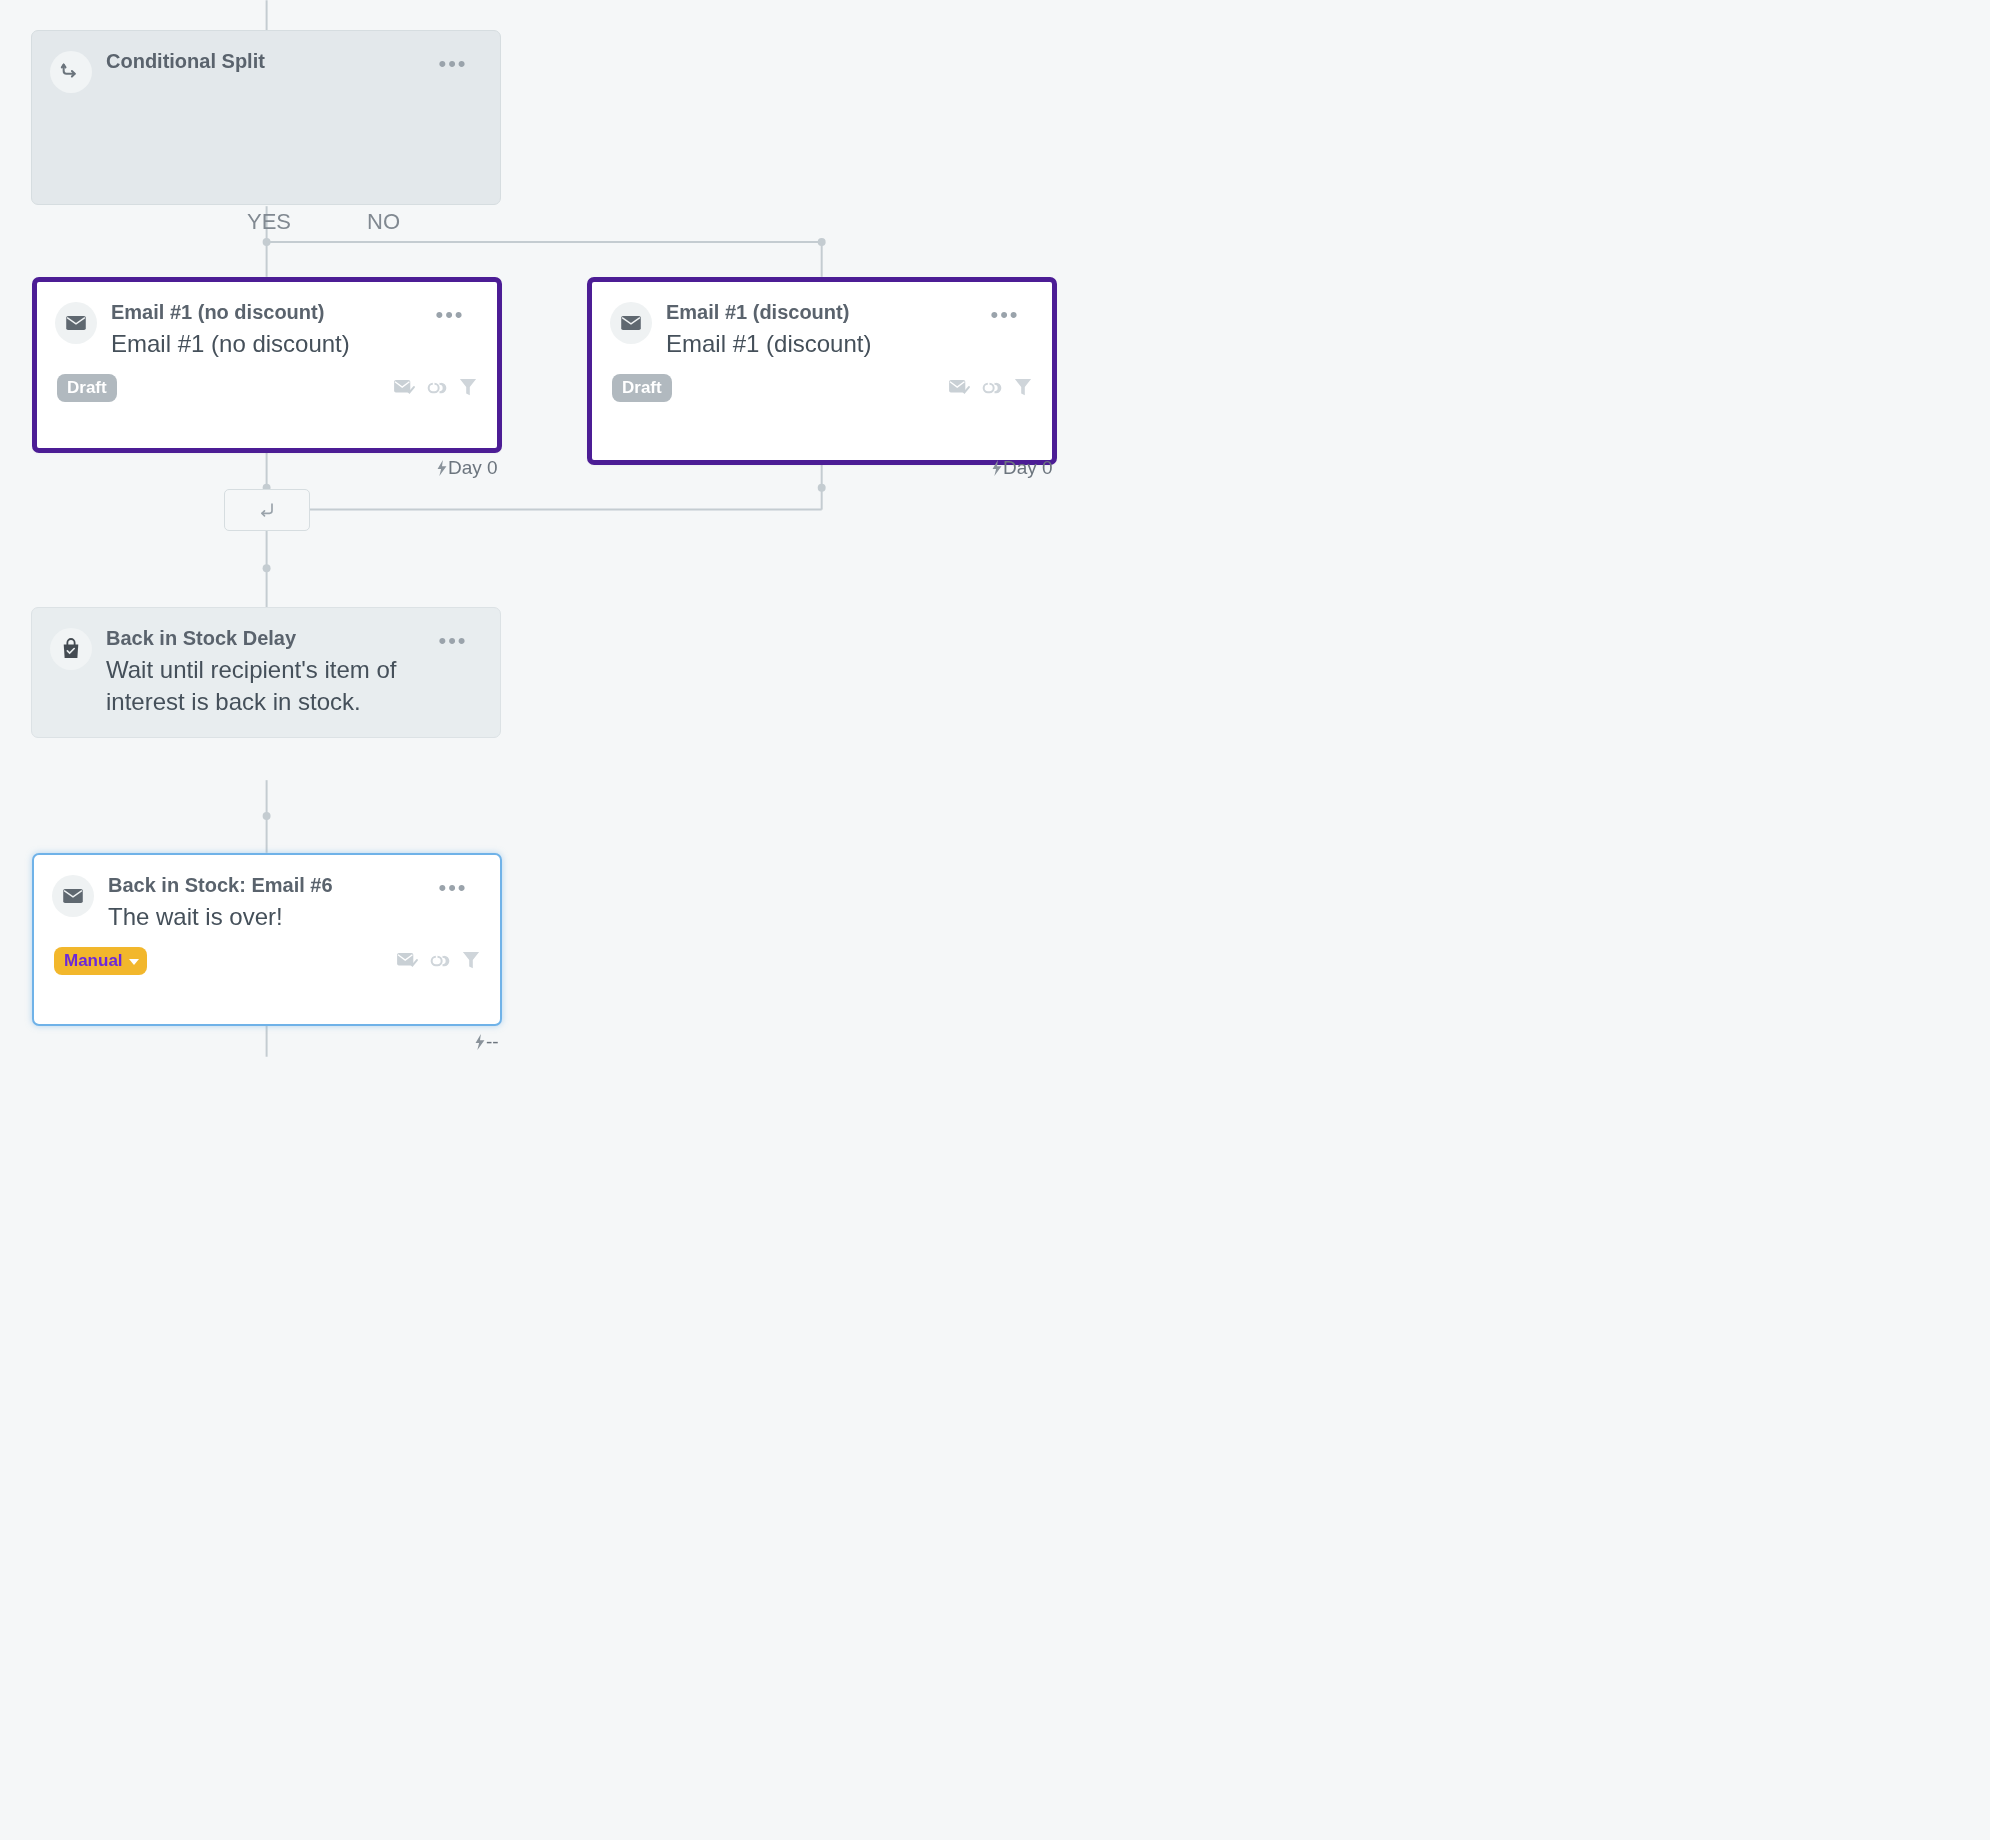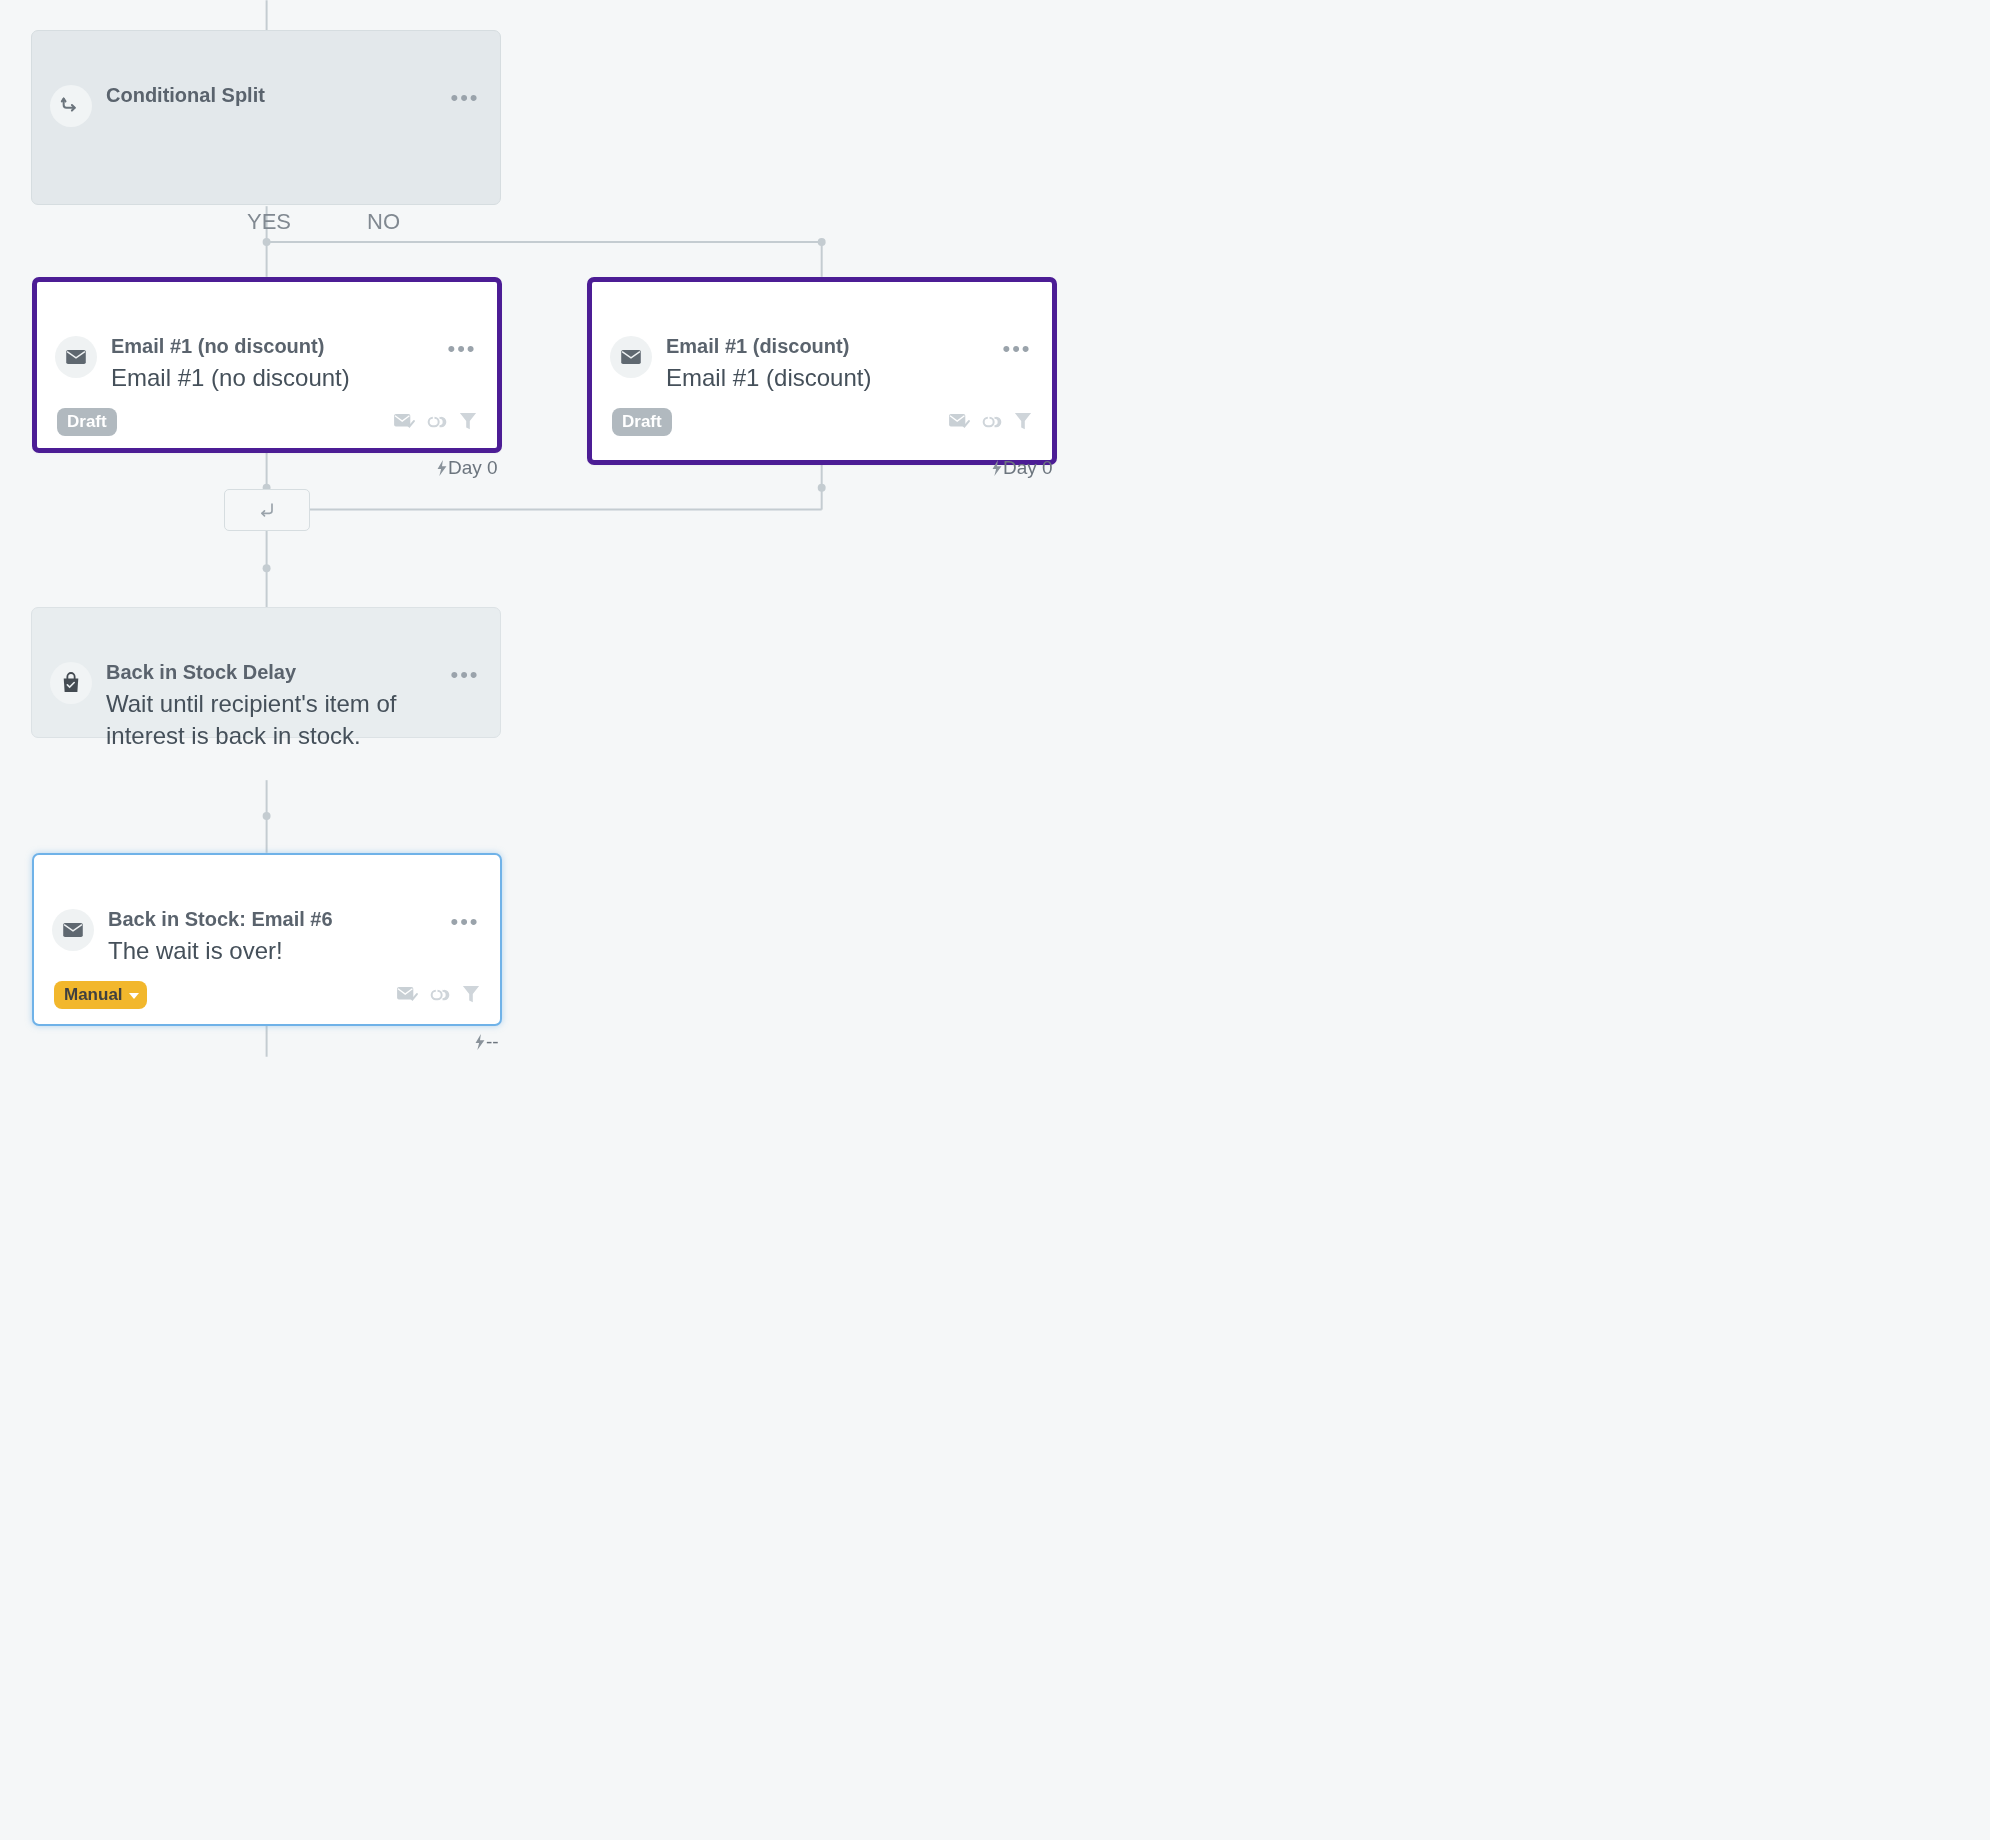--- a/index.html
+++ b/index.html
@@ -33,22 +33,21 @@
     border: 5px solid #4c1d95;
     box-shadow: 0 1px 2px rgba(0,0,0,0.03);
   }
   .card-selected {
     border: 2px solid #6fb2e8;
     box-shadow: 0 0 6px rgba(111,178,232,0.5);
   }
   .card-head {
     display: flex;
     align-items: flex-start;
-    padding: 18px 20px 14px 18px;
-    margin-top: 34px;
+    padding: 18px 32px 14px 18px;
   }
   .icon-wrap {
     flex: 0 0 42px;
     width: 42px;
     height: 42px;
     border-radius: 50%;
     background: #eff2f3;
     display: flex;
     align-items: center;
     justify-content: center;
@@ -102,21 +101,21 @@
     font-size: 17px;
     font-weight: 600;
     padding: 4px 10px;
   }
   .badge-draft {
     background: #b1b9bf;
     color: #ffffff;
   }
   .badge-manual {
     background: #f2b72c;
-    color: #404040;
+    color: #6d28d9;
     padding-right: 24px;
     position: relative;
     cursor: pointer;
   }
   .badge-manual::after {
     content: '';
     position: absolute;
     right: 8px;
     top: 50%;
     margin-top: -2px;

